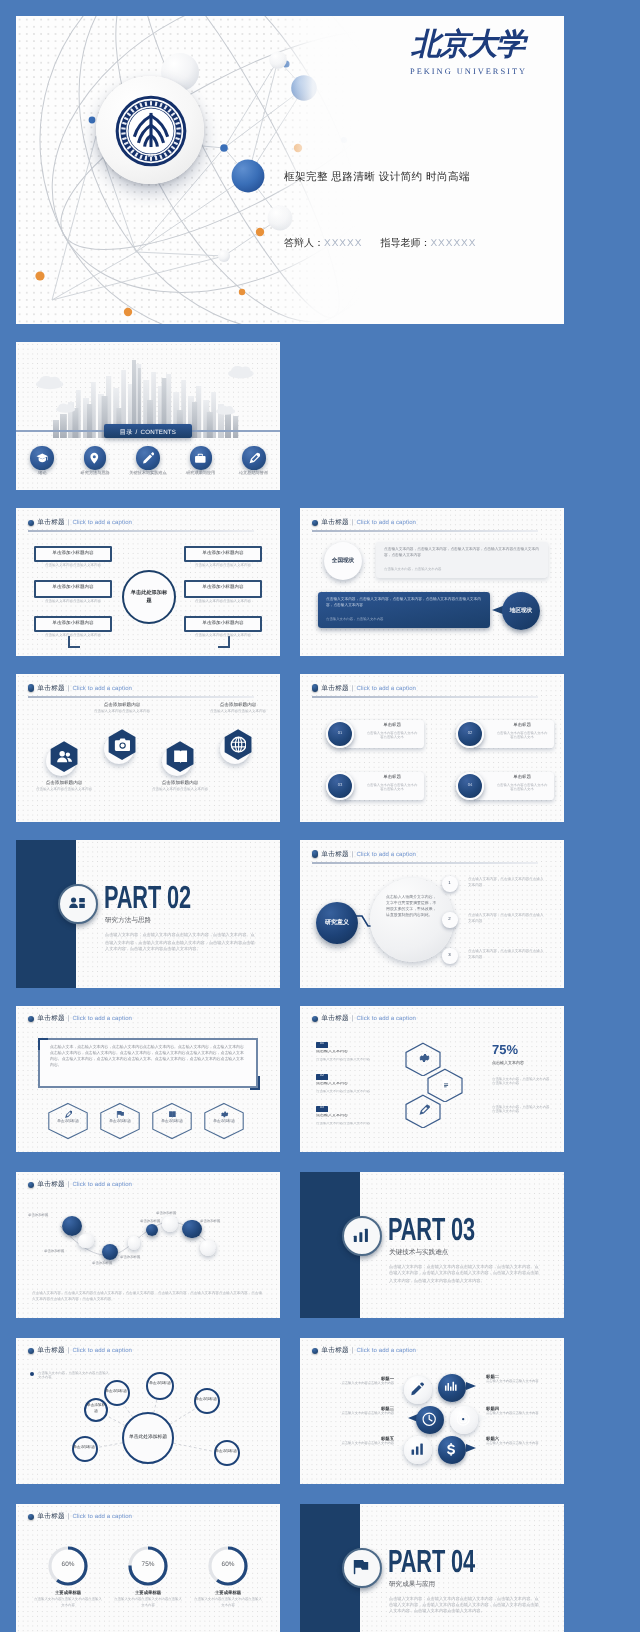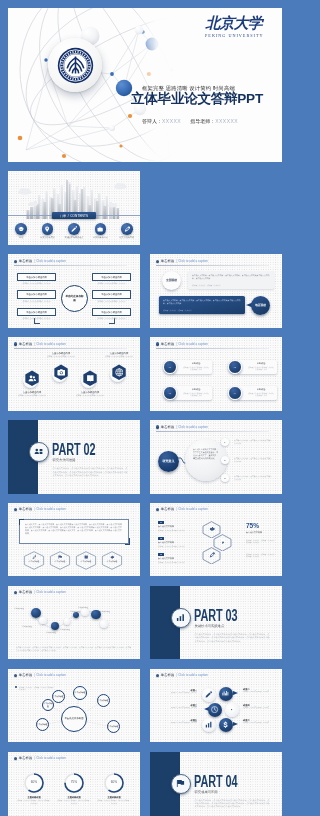--- a/index.html
+++ b/index.html
@@ -322,21 +322,20 @@
   <div style="position:absolute;left:128px;top:0;width:146px;height:154px;
               background:linear-gradient(90deg,rgba(253,253,253,0) 0%,rgba(253,253,253,.92) 14%,rgba(253,253,253,1) 30%,rgba(253,253,253,1) 100%);"></div>
 
   <div class="pku">
     <div class="pku-cn">北京大学</div>
     <div class="pku-rule"></div>
     <div class="pku-en">PEKING UNIVERSITY</div>
   </div>
 
   <div class="c-tag">框架完整  思路清晰  设计简约  时尚高端</div>
-  <div class="c-title">立体毕业论文答辩PPT</div>
   <div class="c-sub">
     <span>答辩人：</span><i>XXXXX</i><span class="gap"></span><span>指导老师：</span><i>XXXXXX</i>
   </div>
 </div>
 
 <div class="slide th dotbg" style="left:8px;top:171.4px;">
   <svg style="position:absolute;left:0;top:0;width:132px;height:48px;" viewBox="0 0 132 48">
     <defs>
       <linearGradient id="sky" x1="0" y1="0" x2="0" y2="1">
         <stop offset="0%" stop-color="#d3d7dc"></stop>

